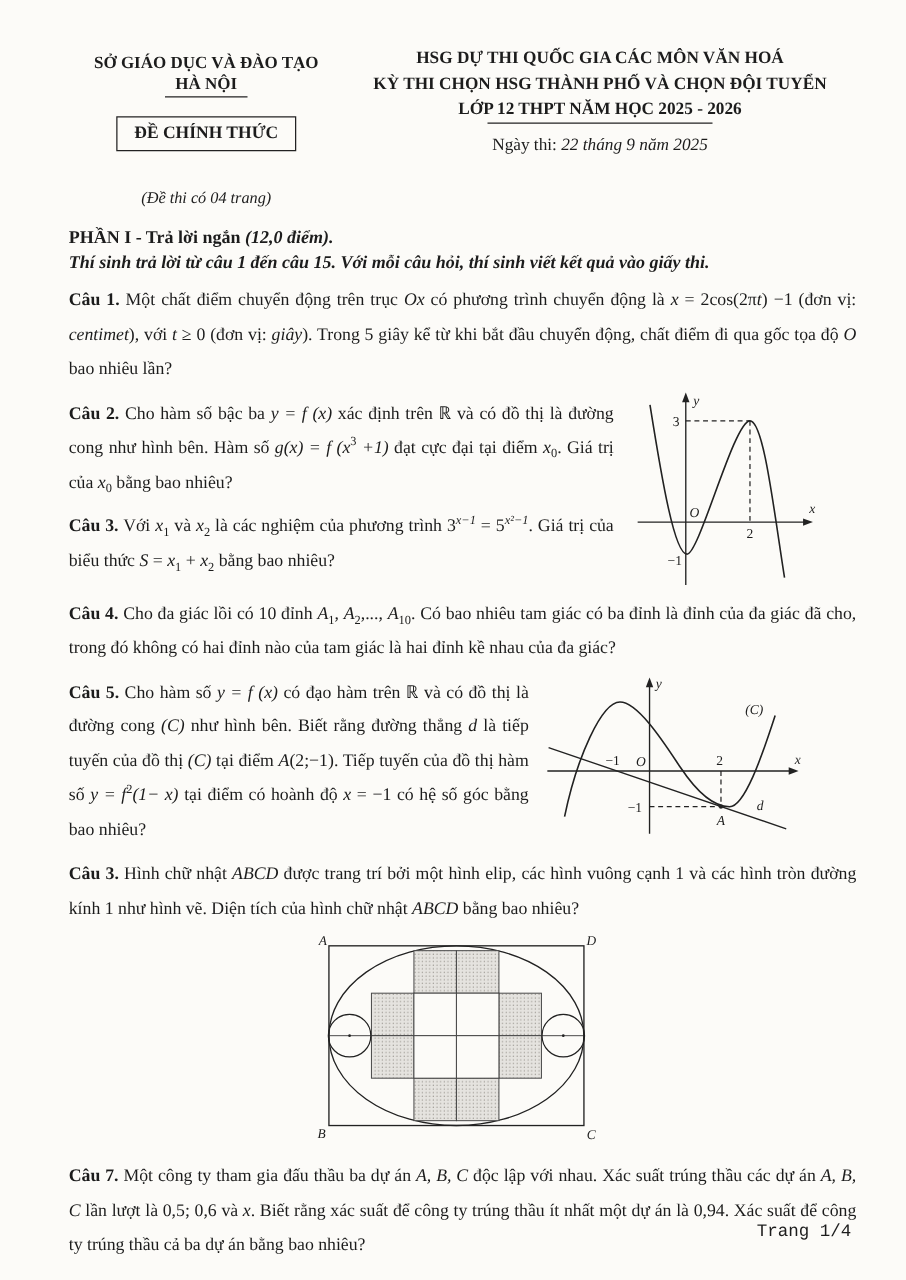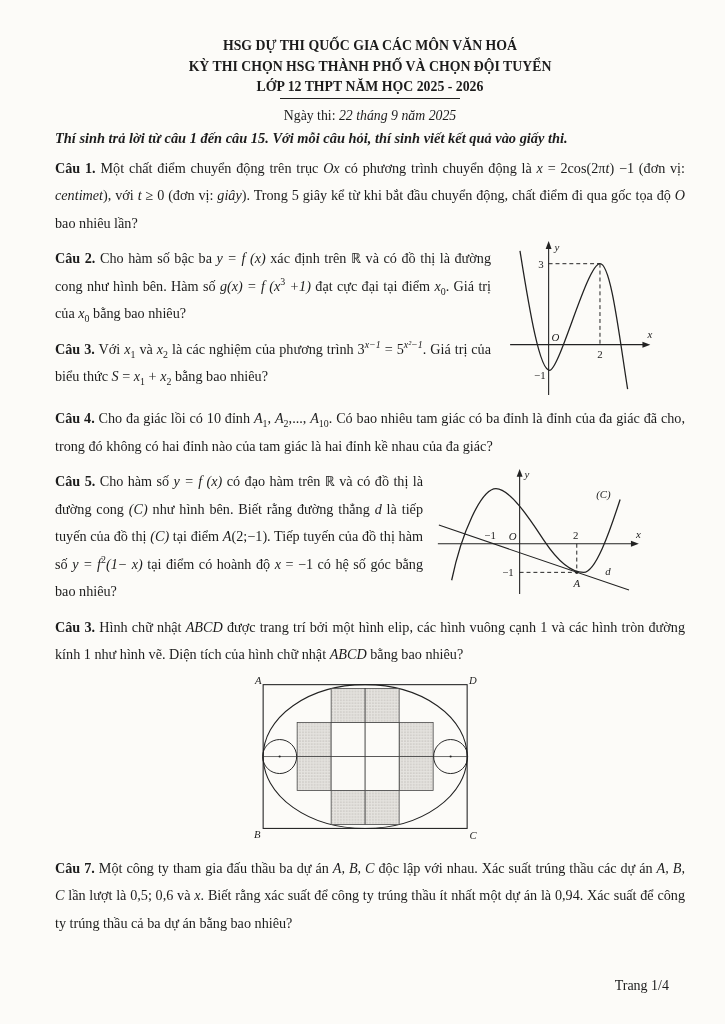--- a/index.html
+++ b/index.html
@@ -35,39 +35,46 @@
   .sup.i,.sub.i{font-style:italic;}
 
   figure{margin:0;}
   .fig-right-1{float:right;width:190px;height:158px;margin:2px -8px 0 12px;}
   .fig-right-2{float:right;width:258px;height:133px;margin:4px -6px 0 10px;}
   .fig-center{text-align:center;margin:4px 0 0;}
 
   svg text{font-family:"Liberation Serif",serif;font-size:11px;font-style:italic;fill:#1c1c1c;}
   svg .lbl-num{font-style:normal;}
 
-  .footer{position:absolute;right:56px;bottom:30px;font-size:14px;}
+  .footer{position:absolute;right:44px;bottom:30px;font-size:14px;font-family:Liberation Mono, monospace;}
 </style>
 </head>
 <body>
 
 <div class="page">
 
   <div class="header">
+    <div class="h-left">
+      <div class="l1">SỞ GIÁO DỤC VÀ ĐÀO TẠO</div>
+      <div><span class="l2">HÀ NỘI</span></div>
+      <div><span class="stamp">ĐỀ CHÍNH THỨC</span></div>
+      <div class="pages-note">(Đề thi có 04 trang)</div>
+    </div>
     <div class="h-right">
       <div class="t">HSG DỰ THI QUỐC GIA CÁC MÔN VĂN HOÁ</div>
       <div class="t">KỲ THI CHỌN HSG THÀNH PHỐ VÀ CHỌN ĐỘI TUYỂN</div>
       <div class="t">LỚP 12 THPT NĂM HỌC 2025 - 2026</div>
       <div class="uline"></div>
       <div class="exam-meta">
         <div><span>Ngày thi: </span><span class="it">22 tháng 9 năm 2025</span></div>
       </div>
     </div>
   </div>
 
+  <div class="sec"><span class="b">PHẦN I - Trả lời ngắn </span><span class="bi">(12,0 điểm).</span></div>
   <div class="sec-instr">Thí sinh trả lời từ câu 1 đến câu 15. Với mỗi câu hỏi, thí sinh viết kết quả vào giấy thi.</div>
 
   <p class="q"><span class="b">Câu 1.</span><span> Một chất điểm chuyển động trên trục </span><span class="i">Ox</span><span> có phương trình chuyển động là </span><span class="i">x</span><span> = 2cos(2π</span><span class="i">t</span><span>) −1 (đơn vị: </span><span class="i">centimet</span><span>), với </span><span class="i">t</span><span> ≥ 0 (đơn vị: </span><span class="i">giây</span><span>). Trong 5 giây kể từ khi bắt đầu chuyển động, chất điểm đi qua gốc tọa độ </span><span class="i">O</span><span> bao nhiêu lần?</span></p>
 
   <div class="qwrap">
     <figure class="fig-right-1">
       <svg viewBox="0 0 190 160" width="190" height="158">
 
         <line x1="45" y1="8" x2="45" y2="158" stroke="#222" stroke-width="1.1"></line>
         <polygon points="45,2 42,10 48,10" fill="#222"></polygon>

